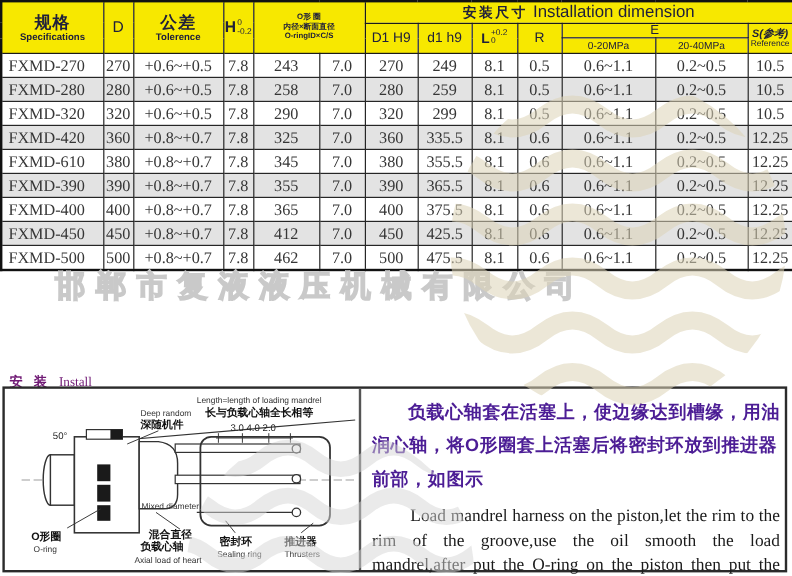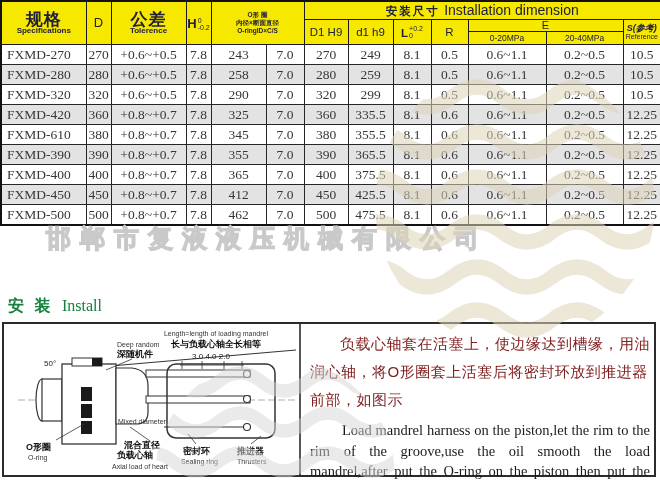--- a/index.html
+++ b/index.html
@@ -14,21 +14,21 @@
     position:absolute; left:0; top:0; width:660px;
     border-collapse:collapse; table-layout:fixed;
     border:2px solid #111; z-index:1; background:transparent;
   }
   table.spec th {
     border:1px solid #1a1a1a; background:#f7e800; color:#20203a;
     font-weight:400; padding:0; text-align:center; vertical-align:middle;
     line-height:1.05; overflow:hidden;
   }
   tr.hrow1 { height:13px; } tr.hrow2 { height:11px; } tr.hrow3 { height:13px; }
-  .zh-big  { font-size:17px; font-weight:700; letter-spacing:1px;margin-top:28px; }
+  .zh-big  { font-size:14px; font-weight:700; letter-spacing:1px;margin-top:28px; }
   .en-sm   { display:block; font-size:8px; font-weight:700; margin-top:-1px; }
   .hdr-d   { font-size:13px; font-weight:700; }
   .stack   { display:inline-flex; flex-direction:column; font-size:7px; line-height:1;
              vertical-align:middle; text-align:left; margin-left:1px; }
   .oring-h { font-size:6.5px; line-height:1.25; font-weight:700; }
   .inst-zh { font-size:11.5px; font-weight:700; letter-spacing:2px; }
   .inst-en { font-size:14px; font-weight:400; letter-spacing:0; }
   .sub-h   { font-size:11.5px; font-weight:700; }
   .e-h     { font-size:11px; font-weight:700; }
   .mpa     { font-size:8.5px; font-weight:700; }
@@ -47,36 +47,36 @@
     position:absolute; left:46px; top:222px; z-index:2; white-space:nowrap;
     font-size:25px; font-weight:700; letter-spacing:9px;
     color:rgba(255,255,255,0.05); -webkit-text-stroke:1.3px #c9c9c9;
     pointer-events:none;
   }
   .wm-waves { position:absolute; pointer-events:none; z-index:3; }
   .wm-tan  { left:372px; top:62px;  opacity:.55; }
   .wm-gray { left:150px; top:352px; opacity:.5;  }
 
   
-  .install-heading { position:absolute; left:8px; top:296px; z-index:1; font-size:16px; color:#15803d; }
+  .install-heading { position:absolute; left:8px; top:311px; z-index:1; font-size:11px; color:#701a75; }
   .install-heading .zh { font-weight:700; letter-spacing:3px; }
   .install-heading .en { font-family:"Liberation Serif", serif; margin-left:4px; }
 
   .install-box {
     position:absolute; left:2px; top:322px; width:654px; height:155px;
     border:2px solid #2b2b2b; z-index:1; background:transparent;
   }
   .install-divider {
     position:absolute; left:295px; top:0; width:0; height:100%;
     border-left:2px solid #555;
   }
   .diagram-wrap { position:absolute; left:0; top:0; width:294px; height:151px; }
   .panel-text { position:absolute; left:306px; top:6px; width:340px; }
   .panel-text .zh {
-    font-size:15px; font-weight:400; line-height:1.85; color:#7f1d1d;
+    font-size:15px; font-weight:700; line-height:1.85; color:#4c1d95;
     text-indent:2em; letter-spacing:.5px;
   }
   .panel-text .en {
     margin-top:7px; font-family:"Liberation Serif", serif; font-size:14.5px;
     line-height:1.42; color:#1b1b1b; text-align:justify; text-indent:2.2em;
   }
 
   
   .dg-en  { font-size:7px;  fill:#333; font-family:"Liberation Sans",sans-serif; }
   .dg-zh  { font-size:9px;  fill:#111; font-weight:700; font-family:"Liberation Sans",sans-serif; }

